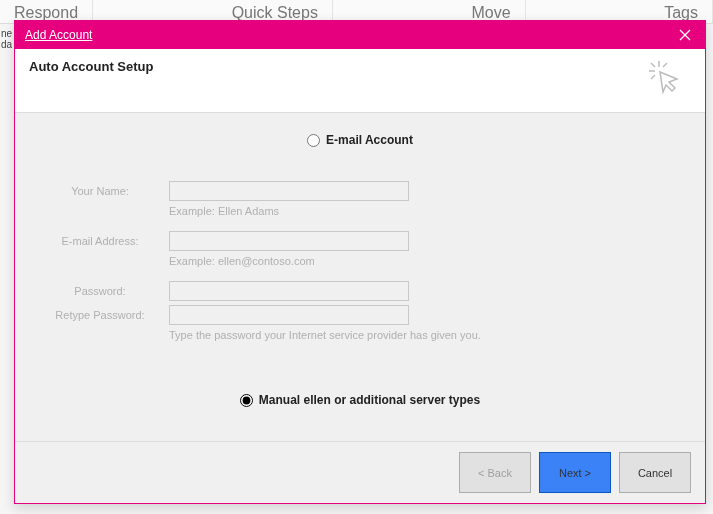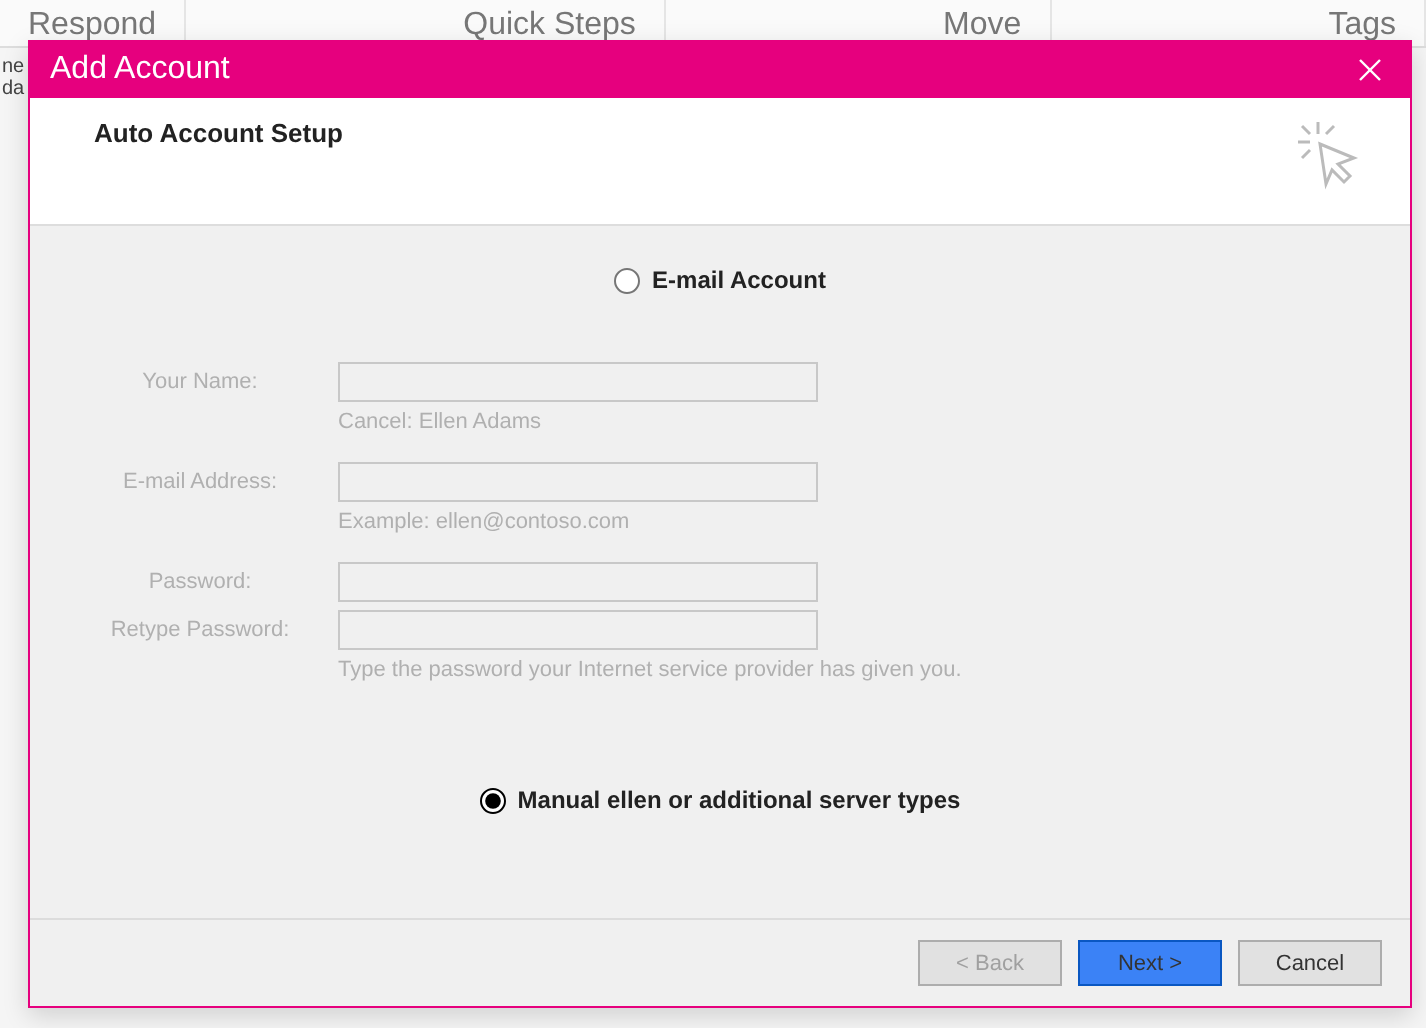--- a/index.html
+++ b/index.html
@@ -51,38 +51,39 @@
       display: flex;
       flex-direction: column;
     }
     .titlebar {
       background: #e6007e;
       color: #fff;
       height: 28px;
       display: flex;
       align-items: center;
       padding: 0 8px 0 10px;
-      font-size: 16px;
+      font-size: 12px;
+      text-decoration: underline;
     }
     .titlebar .title { flex: 1; }
     .titlebar .close {
       width: 40px;
       height: 28px;
       display: flex;
       align-items: center;
       justify-content: center;
       cursor: pointer;
       margin-right: -8px;
     }
     .titlebar .close svg { stroke: #fff; }
 
     .header-panel {
       background: #fff;
       border-bottom: 1px solid #ddd;
-      padding: 10px 18px 14px 32px;
+      padding: 10px 18px 14px 14px;
       display: flex;
       align-items: flex-start;
       gap: 10px;
     }
     .header-text { flex: 1; }
     .header-text .h-title {
       font-weight: bold;
       font-size: 13px;
       color: #222;
     }
@@ -158,21 +159,21 @@
     .footer {
       border-top: 1px solid #dcdcdc;
       padding: 10px 14px;
       display: flex;
       justify-content: flex-end;
       gap: 8px;
       background: #f0f0f0;
     }
     .btn {
       min-width: 72px;
-      height: 23px;
+      height: 41px;
       border: 1px solid #adadad;
       background: #e1e1e1;
       font-size: 11px;
       color: #333;
       cursor: pointer;
       padding: 0 12px;
     }
     .btn:disabled {
       color: #a0a0a0;
       cursor: default;
@@ -231,21 +232,21 @@
     <div class="radio-row">
       <input type="radio" name="setup" style="">
       <label>E-mail Account</label>
     </div>
 
     <div class="form-area">
       <div class="form-row">
         <div class="flabel">Your Name:</div>
         <input type="text" disabled="" style="">
       </div>
-      <div class="hint-row">Cancel: Ellen Adams</div>
+      <div class="hint-row">Example: Ellen Adams</div>
 
       <div class="form-row">
         <div class="flabel">E-mail Address:</div>
         <input type="text" disabled="" style="">
       </div>
       <div class="hint-row">Example: ellen@contoso.com</div>
 
       <div class="form-row">
         <div class="flabel">Password:</div>
         <input type="password" disabled="" style="">

